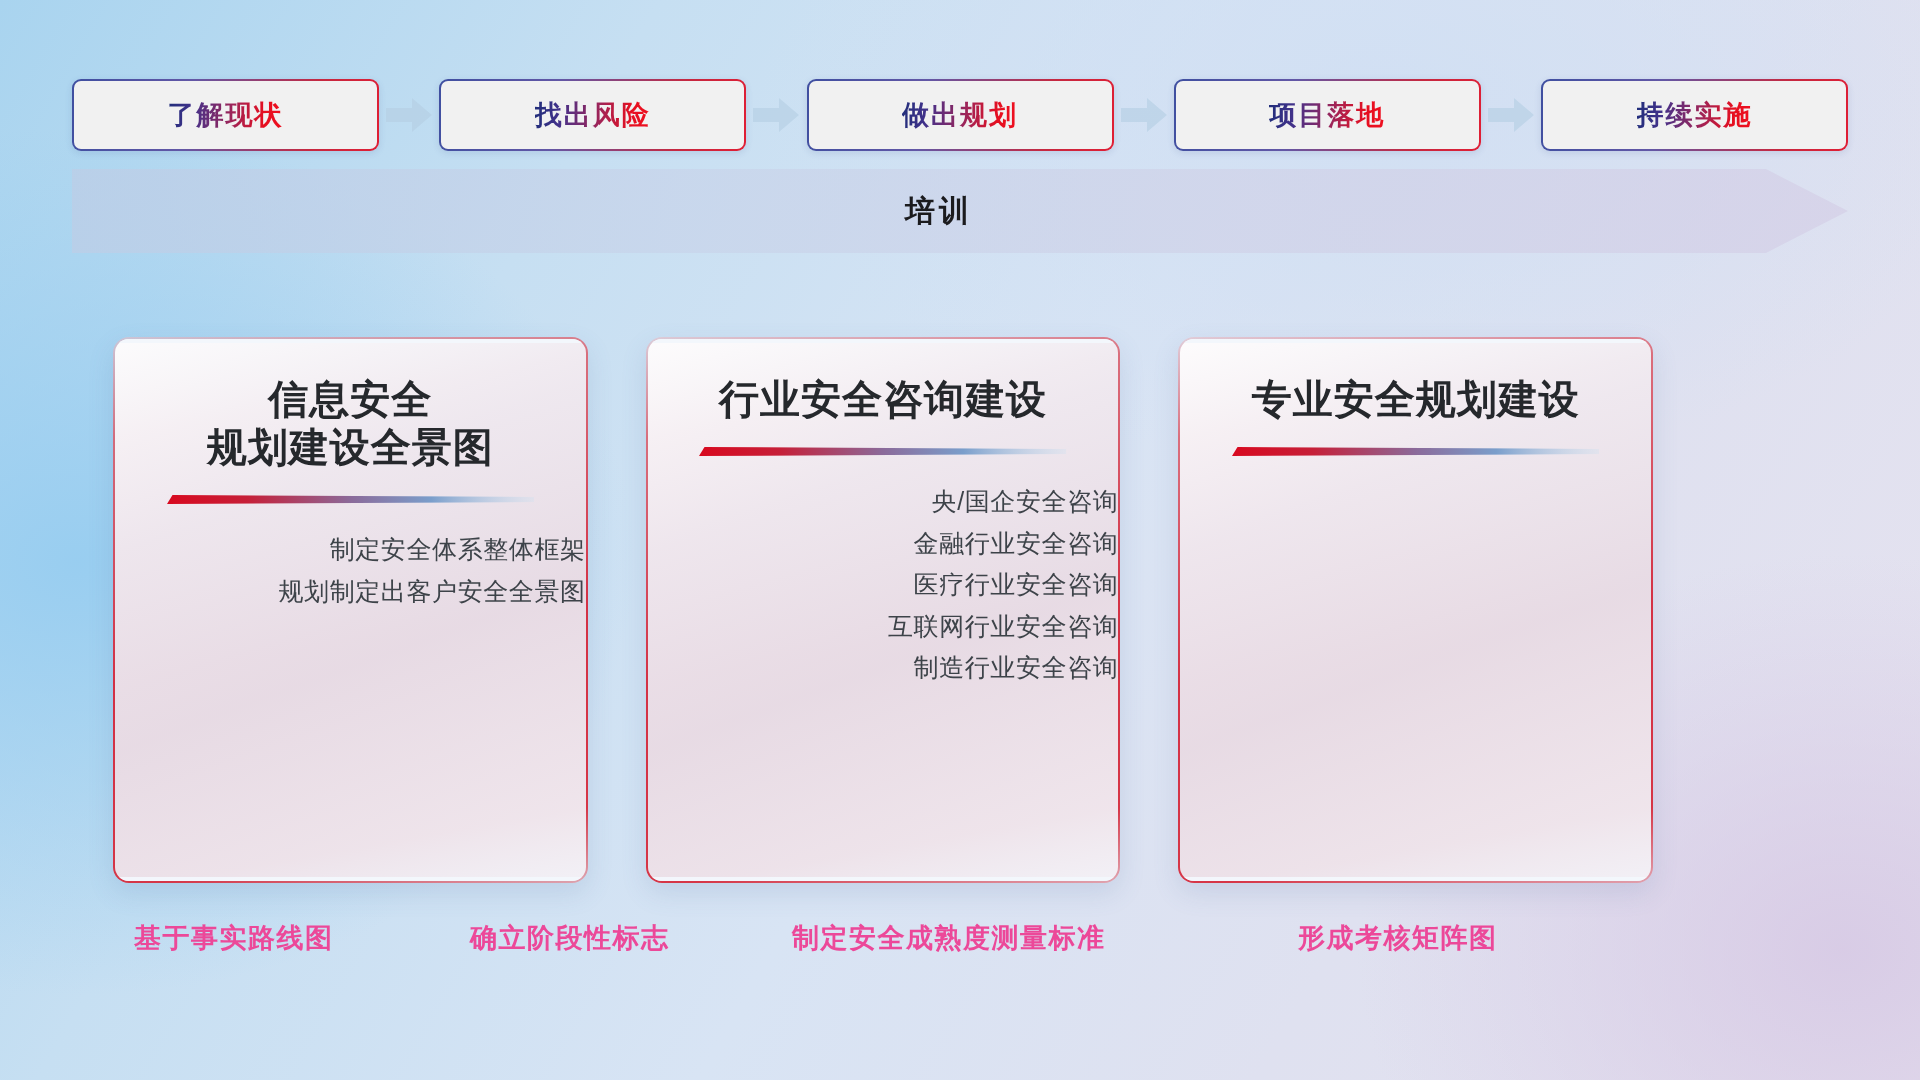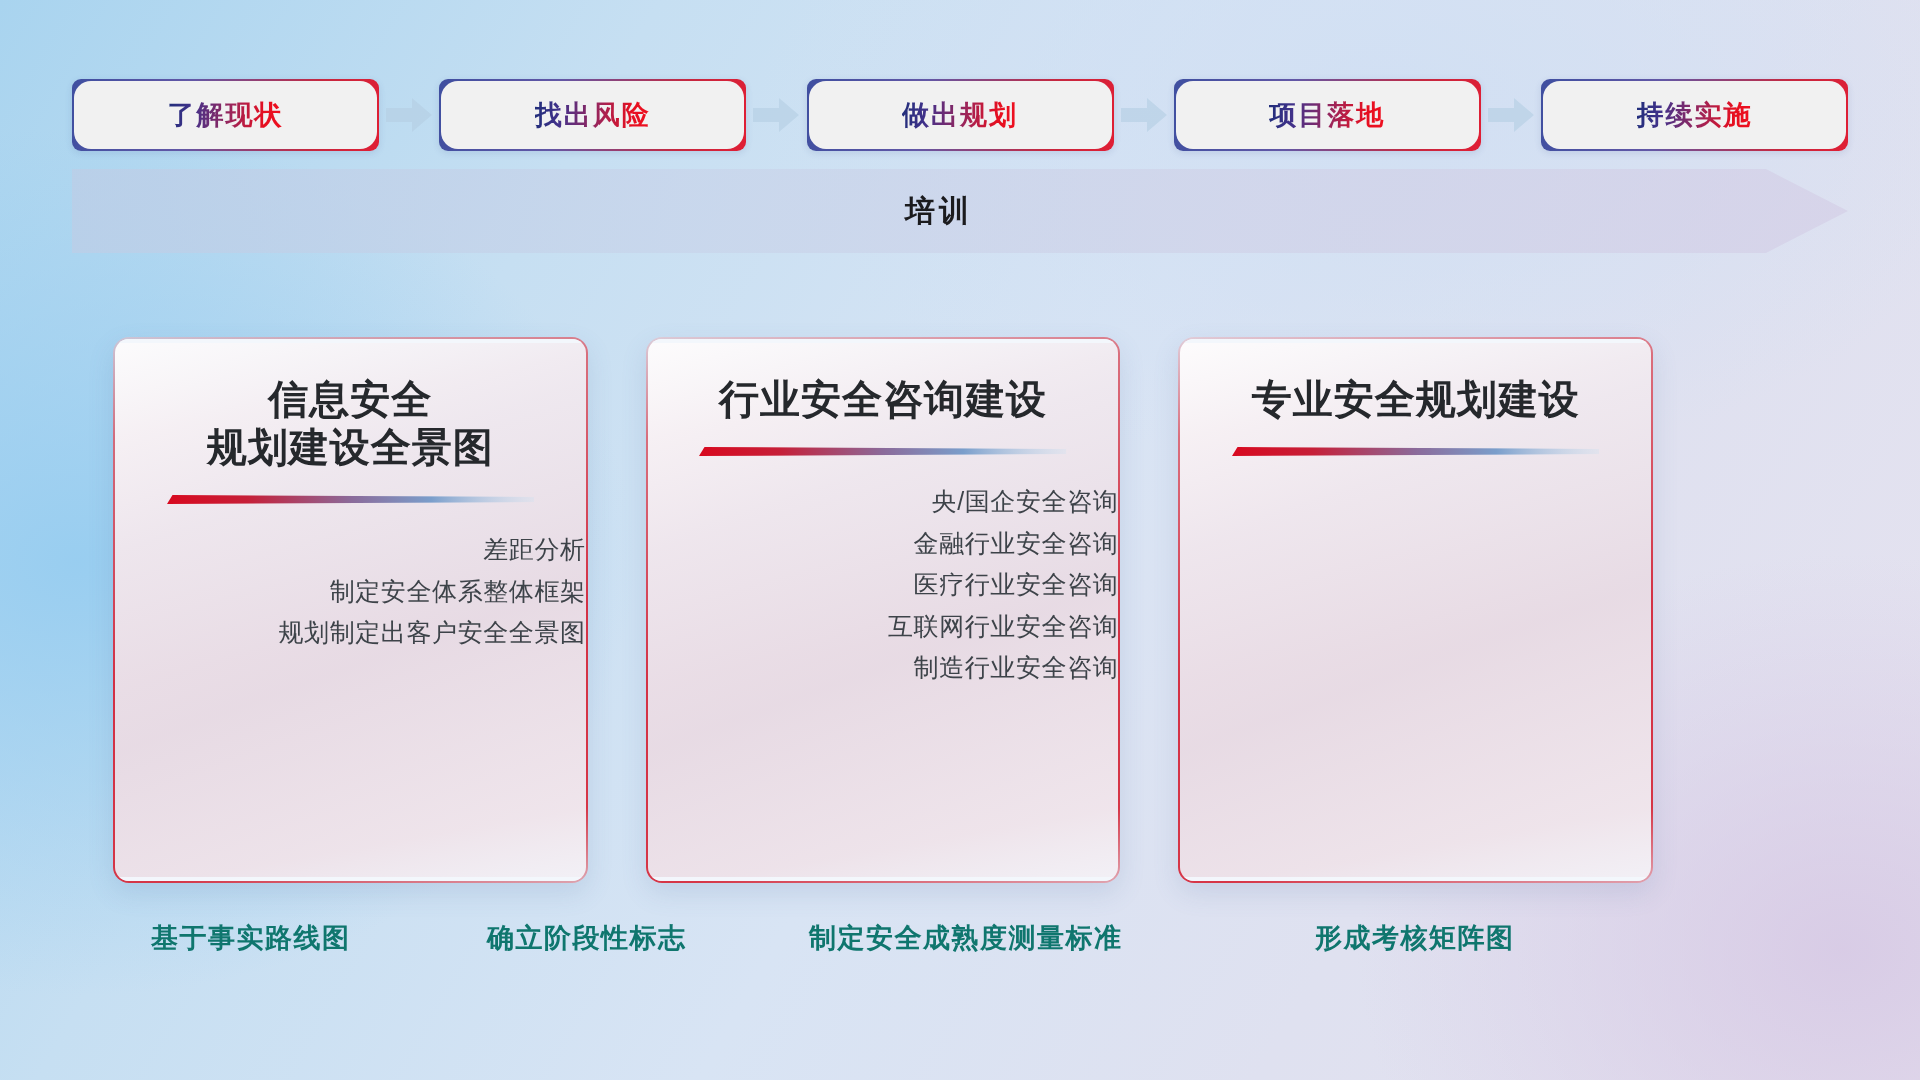--- a/index.html
+++ b/index.html
@@ -36,21 +36,21 @@
     width: 307px;
     height: 72px;
     border-radius: 9px;
     padding: 2px;
     background: linear-gradient(100deg, #3f4fa0 0%, #6257a6 38%, #c62840 78%, #e01e34 100%);
     box-shadow: 0 2px 7px rgba(60,80,140,0.14);
   }
   .step-inner {
     width: 100%;
     height: 100%;
-    border-radius: 17px;
+    border-radius: 7px;
     background: #f1f1f1;
     display: flex;
     align-items: center;
     justify-content: center;
   }
   .step-label {
     font-size: 27px;
     font-weight: 700;
     letter-spacing: 2px;
     background: linear-gradient(95deg, #202e7a 0%, #43328b 22%, #9e2458 55%, #e60f20 82%, #ef1020 100%);
@@ -194,24 +194,23 @@
     position: absolute;
     left: 0;
     top: 920px;
     width: 1920px;
     height: 52px;
   }
   .footer-label {
     position: absolute;
     font-size: 27px;
     font-weight: 700;
-    color: #0f766e;
+    color: #ec4899;
     letter-spacing: 1.5px;
     white-space: nowrap;
-    margin-left: 17px;
   }
 </style>
 </head>
 <body>
 
 <div class="steps">
 
   <div class="step-box">
     <div class="step-inner">
       <span class="step-label">了解现状</span>
@@ -287,21 +286,20 @@
               <stop offset="22%" stop-color="#c61f38"></stop>
               <stop offset="50%" stop-color="#8b6a9a"></stop>
               <stop offset="72%" stop-color="#7a9ecb"></stop>
               <stop offset="100%" stop-color="#cfe0ef" stop-opacity="0.35"></stop>
             </linearGradient>
           </defs>
           <path d="M6 2 L400 4 L400 9 L0 11 Z" fill="url(#dg1)"></path>
         </svg>
       </div>
       <ul class="card-list">
-        <li>差距分析</li>
         <li>制定安全体系整体框架</li>
         <li>规划制定出客户安全全景图</li>
       </ul>
     </div>
   </div>
 
   <div class="card">
     <div class="card-inner">
       <div class="card-title">行业安全咨询建设</div>
       <div class="divider">

